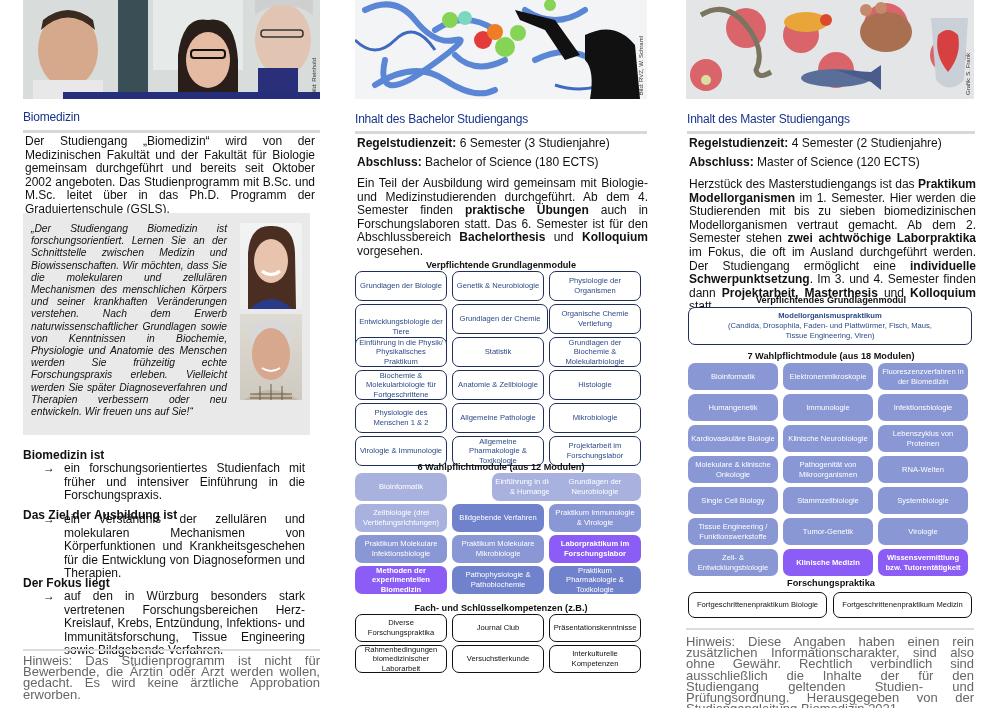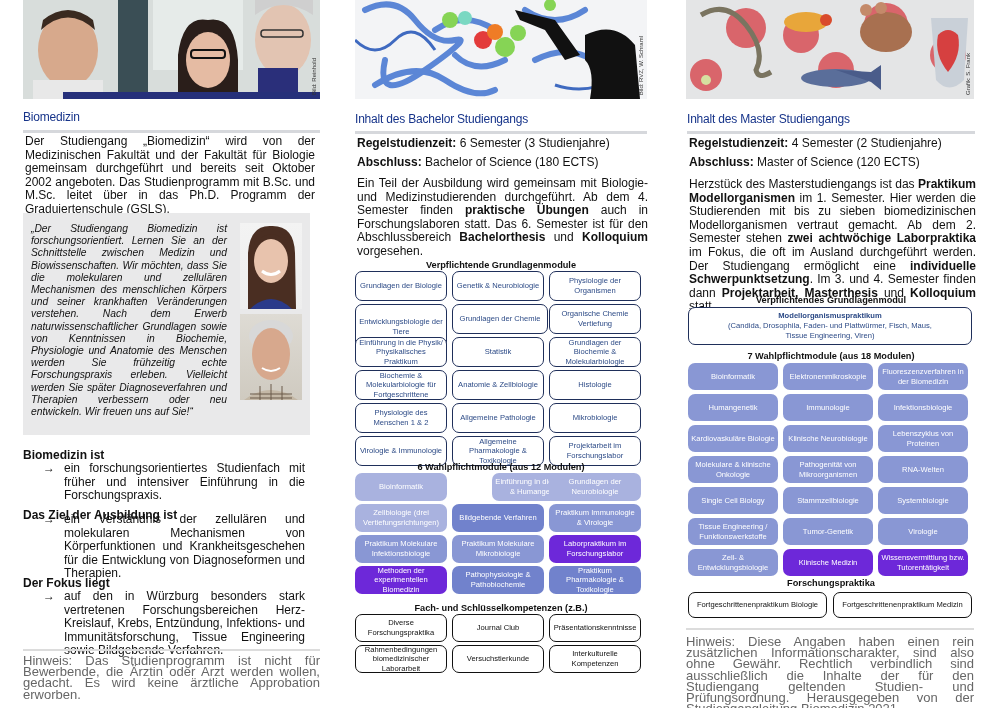--- a/index.html
+++ b/index.html
@@ -43,21 +43,21 @@
 
   
   .grid-label { position: absolute; font-weight: bold; font-size: 9.2px; text-align: center; color: #111; }
   .mod { position: absolute; display: flex; align-items: center; justify-content: center; text-align: center;
          font-size: 7.6px; line-height: 9.6px; border-radius: 7px; padding: 1px 3px; }
   .mod.req { background: #fff; border: 1.6px solid #1f2f5a; color: #2c4a86; }
   .mod.el { color: #fff; }
   .mod.el.t1 { background: #a9b2df; }
   .mod.el.t2 { background: #8997d4; }
   .mod.el.t3 { background: #7182cc; }
-  .mod.el.t4 { background: #6d28d9; }
+  .mod.el.t4 { background: #8b5cf6; font-weight: bold; }
   .mod.skill { background: #fff; border: 1.6px solid #111; color: #111; }
 </style>
 </head>
 <body>
 
 <div class="col" id="col1">
   <div class="hero">
     <svg width="297" height="99" viewBox="0 0 297 99">
       <rect x="0" y="0" width="297" height="99" fill="#d8dddb"></rect>
       <rect x="95" y="0" width="30" height="99" fill="#3a4e55"></rect>

